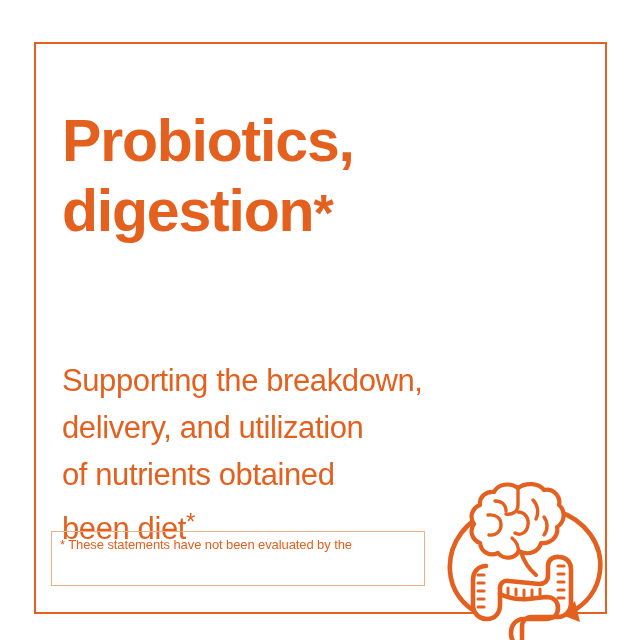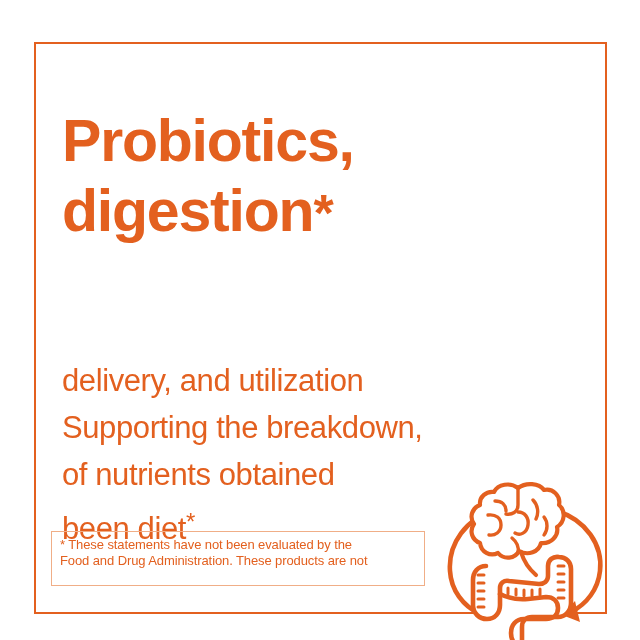--- a/index.html
+++ b/index.html
@@ -103,30 +103,29 @@
   <div class="frame-edge" id="frame-right"></div>
   <div class="frame-edge" id="frame-bot-a"></div>
   <div class="frame-edge" id="frame-bot-b"></div>
 
   <h1 id="headline">
     <span class="hl-line">Probiotics,</span>
     <span class="hl-line"><span>digestion</span><span class="star">*</span></span>
   </h1>
 
   <p id="subheadline">
+    <span class="sub-line">Supporting the breakdown,</span>
     <span class="sub-line">delivery, and utilization</span>
-    <span class="sub-line">Supporting the breakdown,</span>
     <span class="sub-line">of nutrients obtained</span>
     <span class="sub-line"><span>been diet</span><span class="star">*</span></span>
   </p>
 
   <div id="disclaimer-box">
     <div id="disclaimer-text">
       <span class="dline">* These statements have not been evaluated by the</span>
-      <span class="dline">Food and Drug Administration. These products are not</span>
     </div>
   </div>
 
   <div id="gut-brain-icon">
     <svg viewBox="0 0 172 170" xmlns="http://www.w3.org/2000/svg" fill="none" stroke="#E3601F" stroke-width="4.2" stroke-linecap="round" stroke-linejoin="round">
 
       <g>
         <path d="M 56 40 C 26 48 8 74 10 101 C 11 120 23 136 40 144" stroke-width="4.6" fill="none"></path>
         <path d="M 42 31 L 60 38 L 47 52 Z" fill="#E3601F" stroke="none"></path>
       </g>

